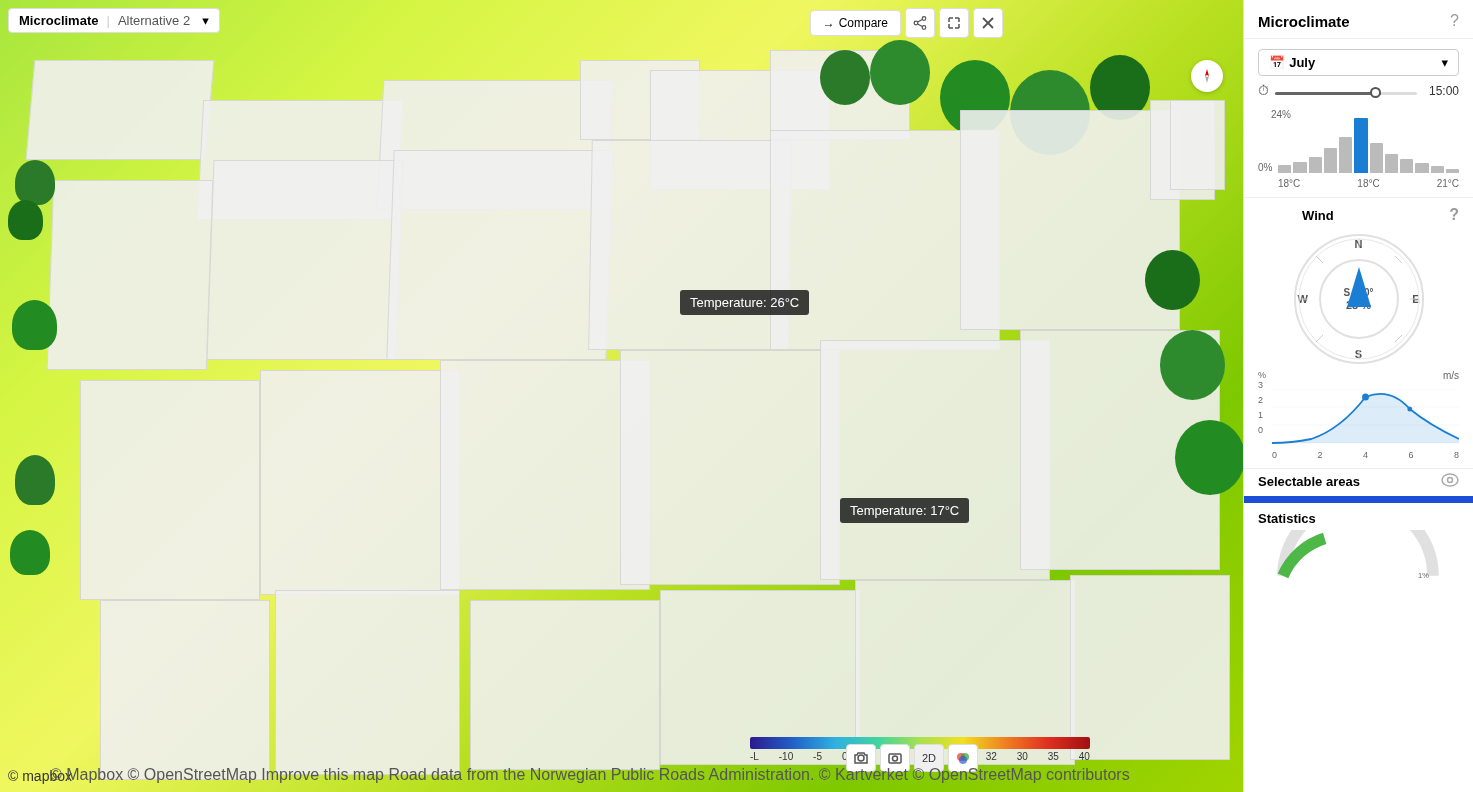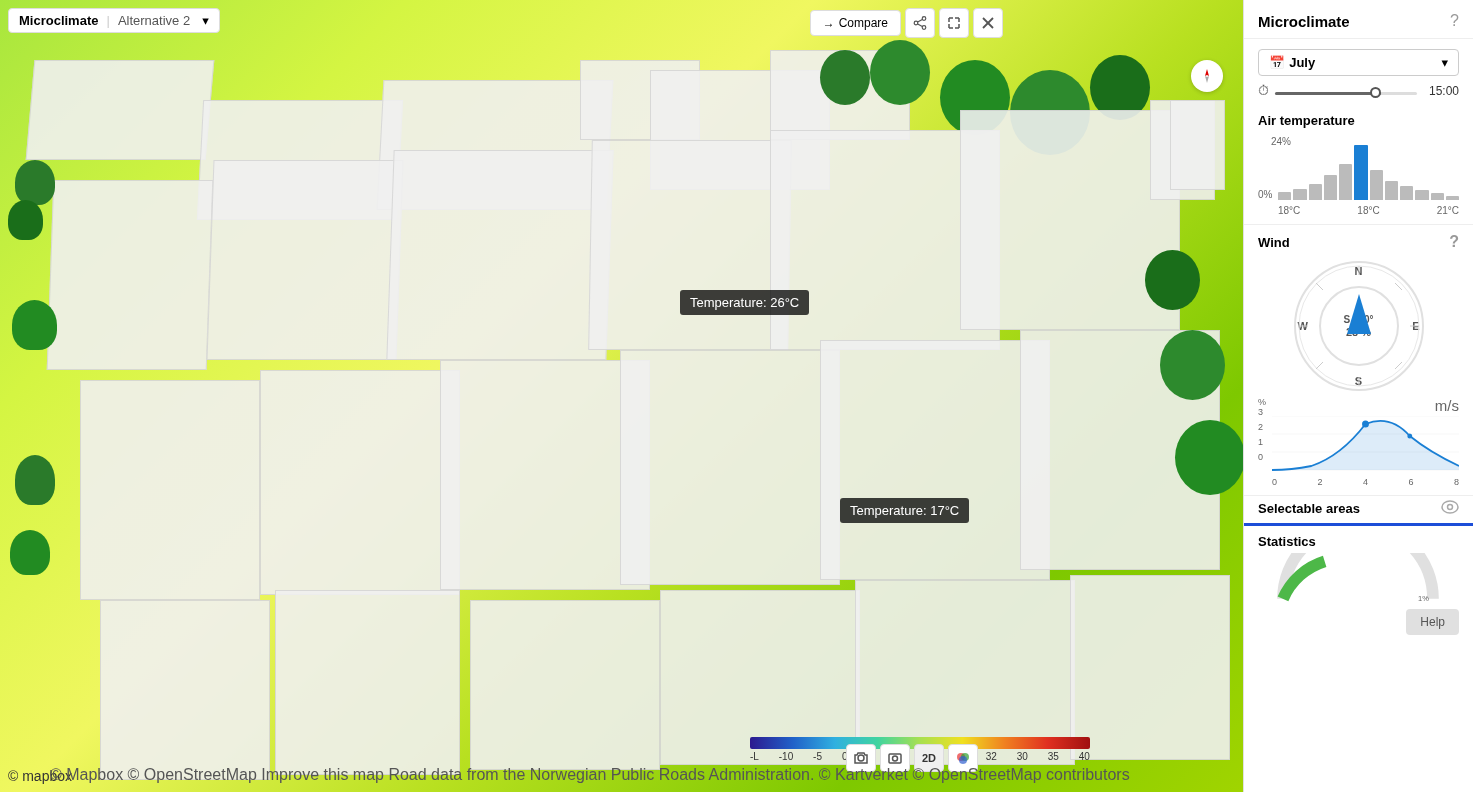--- a/index.html
+++ b/index.html
@@ -392,21 +392,21 @@
     #ws-y-label {
       position: absolute;
       top: 0; left: 0;
       font-size: 9px;
       color: #666;
     }
 
     #ws-unit {
       position: absolute;
       top: 0; right: 0;
-      font-size: 15px;
+      font-size: 10px;
       color: #666;
     }
 
     #ws-curve {
       position: absolute;
       bottom: 16px;
       left: 14px; right: 0;
       height: 55px;
     }
 
@@ -442,21 +442,21 @@
     }
 
     .eye-icon {
       color: #999;
       cursor: pointer;
     }
 
     
     #stats-section {
       padding: 4px 14px 6px;
-      border-top: 3px solid #1d4ed8;
+      border-top: 7px solid #1d4ed8;
     }
 
     #stats-gauge {
       position: relative;
       width: 100%;
       height: 50px;
       overflow: visible;
     }
 
     
@@ -576,21 +576,21 @@
           <path d="M1 3h2l1-2h6l1 2h2v8H1z" stroke="#555" stroke-width="1.5" fill="none"></path>
         </svg>
     </div>
     <div class="bottom-tool-btn">
       <svg width="14" height="12" viewBox="0 0 14 12">
           <rect x="1" y="2" width="12" height="9" rx="1" stroke="#555" stroke-width="1.5" fill="none"></rect>
           <circle cx="7" cy="6.5" r="2.5" stroke="#555" stroke-width="1.5" fill="none"></circle>
         </svg>
     </div>
     <div class="bottom-tool-btn active">
-      <span style="font-size:11px;font-weight:700;color:#333;">2D</span>
+      <span style="font-size:11px;font-weight:400;color:#333;">2D</span>
     </div>
     <div class="bottom-tool-btn">
       <svg width="14" height="12" viewBox="0 0 14 12">
         <circle cx="5" cy="5" r="4" fill="#e83030" opacity="0.7"></circle>
         <circle cx="9" cy="5" r="4" fill="#30a030" opacity="0.7"></circle>
         <circle cx="7" cy="8" r="4" fill="#3060d0" opacity="0.7"></circle>
       </svg>
     </div>
   </div>
 
@@ -654,23 +654,20 @@
     <span id="time-icon">⏱</span>
     <div style="flex:1;position:relative;">
       <div id="time-slider" style="position:relative;height:3px;background:#ddd;border-radius:2px;margin-top:5px;">
         <div id="time-slider-fill"></div>
         <div id="time-slider-thumb"></div>
       </div>
     </div>
     <span id="time-value">15:00</span>
   </div>
 
-  <div class="section-header">
-    <span>Air temperature</span>
-  </div>
 
   <div id="air-temp-section">
     <div id="histogram-area">
       <div id="histogram-y-label">24%</div>
       <div id="histogram-zero">0%</div>
       <div id="histogram-bars">
           <div class="h-bar" style="height: 8.25px;"></div>
           <div class="h-bar" style="height: 11px;"></div>
           <div class="h-bar" style="height: 16.5px;"></div>
           <div class="h-bar" style="height: 24.75px;"></div>
@@ -685,21 +682,21 @@
         </div>
       <div id="histogram-x-labels">
         <span>18°C</span>
         <span>18°C</span>
         <span>21°C</span>
       </div>
     </div>
   </div>
 
   <div id="wind-section">
-    <div class="section-header" style="padding:4px 0 4px;">
+    <div class="section-header" style="padding:4px 0 4px;margin-left:44px;">
       <span>Wind</span>
       <span class="panel-help-icon">?</span>
     </div>
 
     <div id="wind-compass">
       <div id="compass-ring"></div>
       <div class="compass-dir" id="dir-n">N</div>
       <div class="compass-dir" id="dir-s">S</div>
       <div class="compass-dir" id="dir-e">E</div>
       <div class="compass-dir" id="dir-w">W</div>
@@ -782,16 +779,13 @@
     <div id="stats-gauge">
       <svg width="200" height="50" viewBox="0 0 200 60">
 
         <path d="M10 55 A80 80 0 0 1 190 55" stroke="#e0e0e0" stroke-width="14" fill="none"></path>
         <path d="M10 55 A80 80 0 0 1 60 10" stroke="#4db848" stroke-width="14" fill="none"></path>
         <text x="185" y="58" font-size="9" fill="#666" text-anchor="end">1%</text>
       </svg>
     </div>
   </div>
 
-  <div style="position:relative;height:40px;">
-    <button id="help-btn">Help</button>
-  </div>
 </div>
 
 </body></html>

